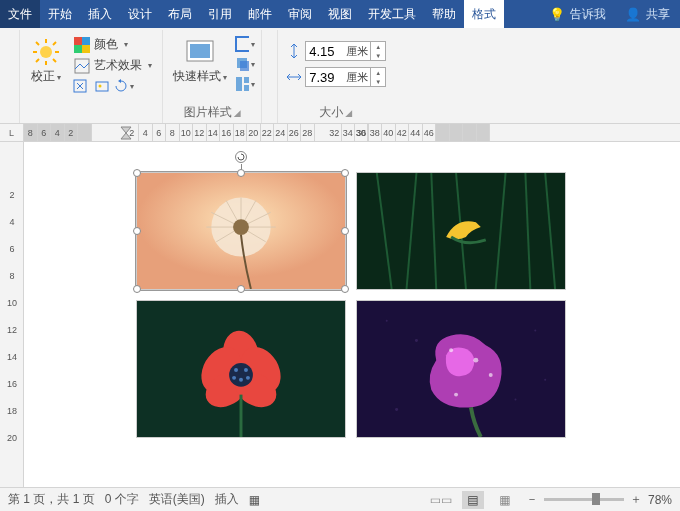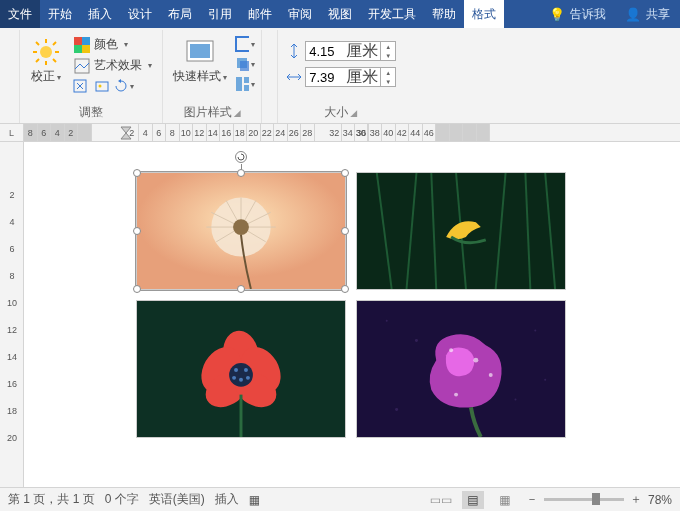--- a/index.html
+++ b/index.html
@@ -22,21 +22,21 @@
 .vbtn .lbl{font-size:11px;color:#444;text-align:center;line-height:1.1}
 .dd{font-size:8px;color:#666;margin-left:2px}
 .hbtn{display:flex;align-items:center;gap:4px;padding:2px 4px;cursor:pointer;font-size:11px;color:#444}
 .hbtn .ico{width:16px;height:16px;display:flex;align-items:center;justify-content:center}
 .stack{display:flex;flex-direction:column;gap:0}
 .minibtn{width:20px;height:20px;display:flex;align-items:center;justify-content:center;cursor:pointer}
 .sizefield{display:flex;align-items:center;gap:2px;padding:1px}
 .sizefield .ico{width:18px;height:18px;display:flex;align-items:center;justify-content:center}
 .spin{display:flex;align-items:center;border:1px solid #ababab;background:#fff;height:20px}
 .spin input{border:none;width:40px;padding:0 3px;font-size:13px;outline:none}
-.spin .unit{font-size:16px;color:#444;padding-right:2px}
+.spin .unit{font-size:11px;color:#444;padding-right:2px}
 .spin .arr{display:flex;flex-direction:column;border-left:1px solid #ababab}
 .spin .arr div{width:14px;height:9px;display:flex;align-items:center;justify-content:center;font-size:6px;cursor:pointer;color:#666}
 .workarea{flex:1;display:flex;flex-direction:column;background:#fff;position:relative;overflow:hidden}
 .hruler{height:18px;background:#f3f3f3;border-bottom:1px solid #d4d4d4;display:flex;position:relative}
 .hruler .corner{width:24px;height:18px;border-right:1px solid #d4d4d4;display:flex;align-items:center;justify-content:center;font-size:9px;color:#666}
 .hruler .ticks{flex:1;position:relative;overflow:hidden}
 .hruler .seg{position:absolute;top:0;height:18px;display:flex;align-items:center;justify-content:center;font-size:9px;color:#555;border-right:1px solid #d4d4d4}
 .hruler .seg.dark{background:#cfcfcf}
 .docwrap{flex:1;display:flex;overflow:hidden}
 .vruler{width:24px;background:#f3f3f3;border-right:1px solid #d4d4d4;position:relative}
@@ -148,23 +148,20 @@
           <div class="minibtn">
               <svg width="14" height="14">
                 <path d="M7 2 A5 5 0 1 1 2 7" fill="none" stroke="#3a7bd5"></path>
                 <path d="M7 0 L7 4 L4 2 Z" fill="#3a7bd5"></path>
               </svg>
               <span class="dd">▾</span>
             </div>
         </div>
       </div>
     </div>
-    <div class="glabel">
-        <span>调整</span>
-      </div>
   </div>
 
   <div class="group">
     <div class="gbody">
       <div class="vbtn">
         <div class="ico">
             <svg width="30" height="30">
               <rect x="2" y="4" width="26" height="20" fill="#fff" stroke="#888"></rect>
               <rect x="5" y="7" width="20" height="14" fill="#6fa8dc"></rect>
             </svg>

